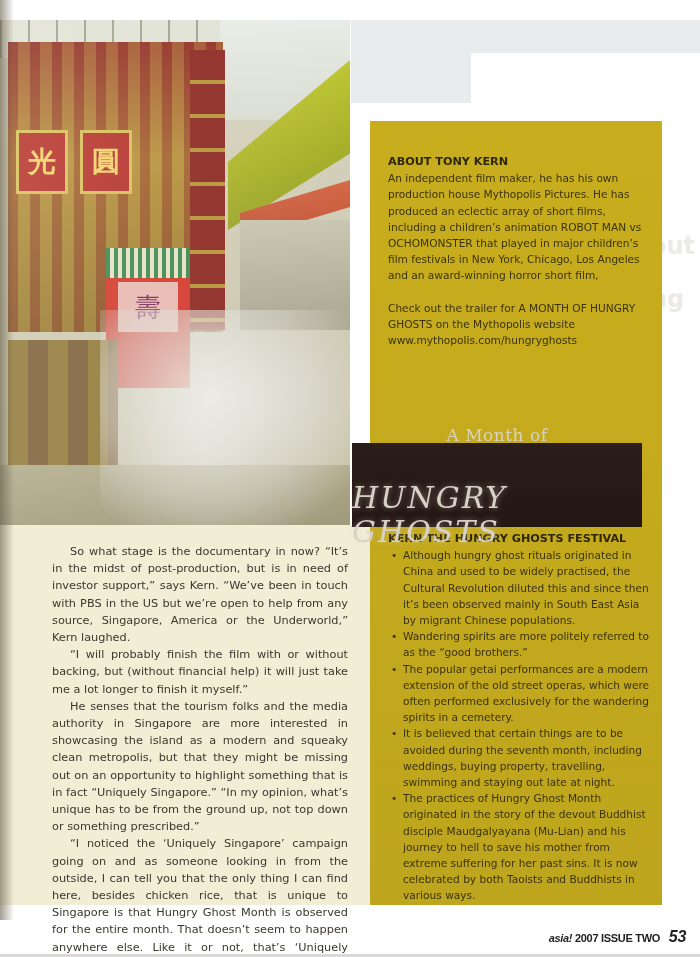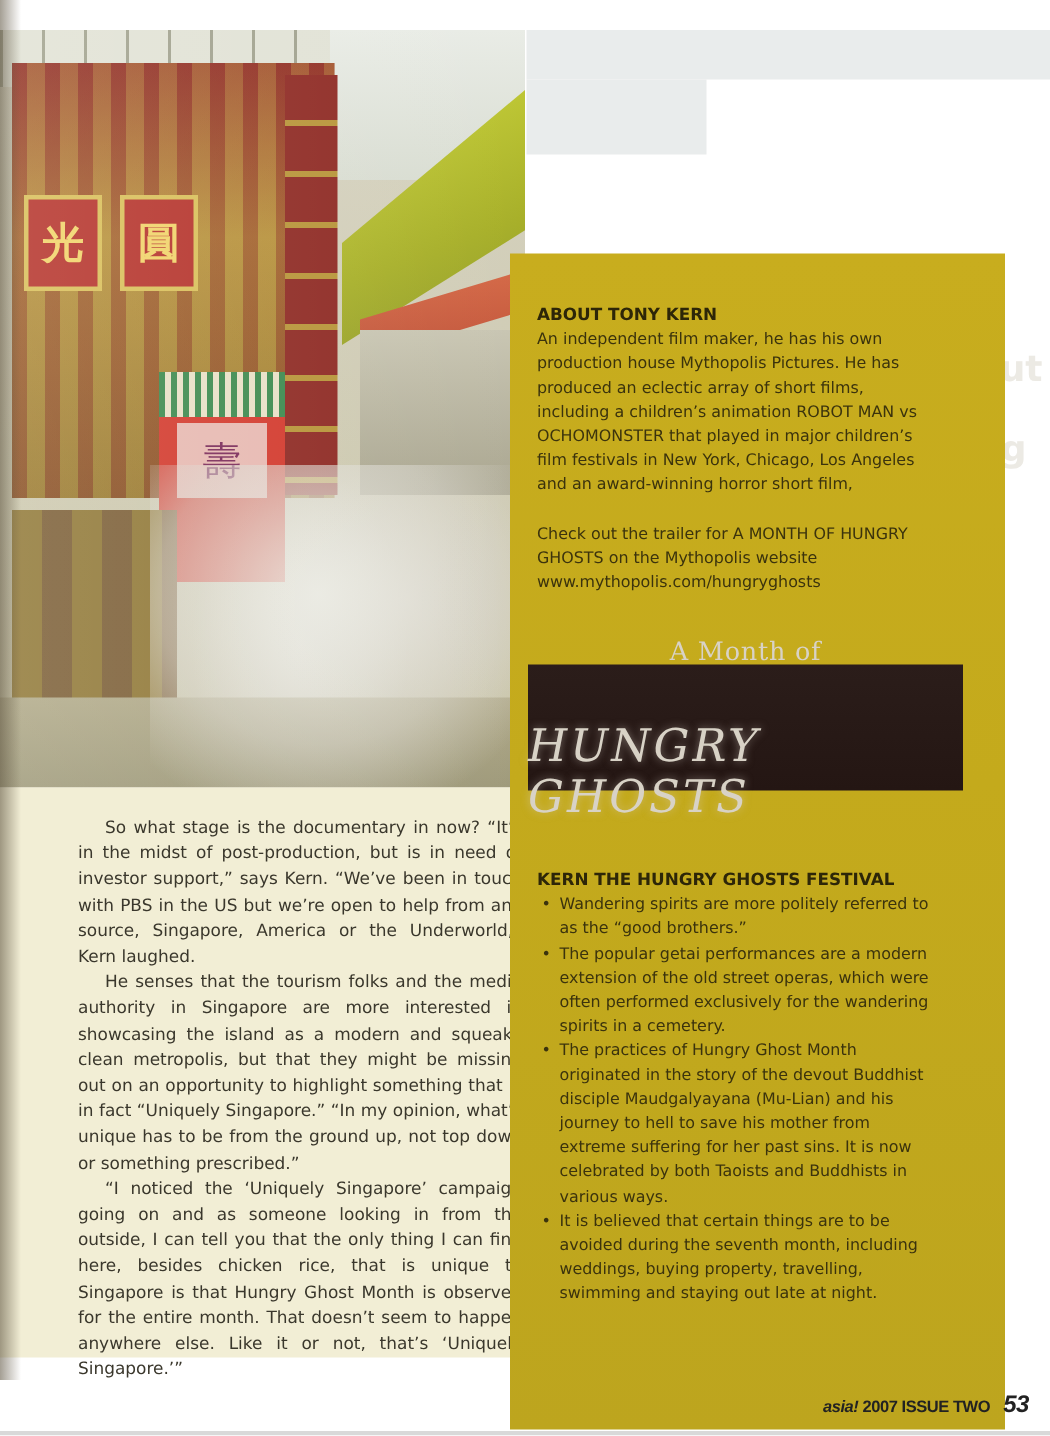--- a/index.html
+++ b/index.html
@@ -60,33 +60,33 @@
       background:linear-gradient(180deg,#b1aa8a,#9f9a7b); }
     .photo .smoke { position:absolute; left:100px; top:290px; width:250px; height:215px;
       background:radial-gradient(ellipse at 45% 40%, rgba(235,235,228,0.92), rgba(220,218,210,0.55) 55%, rgba(220,218,210,0) 85%); }
     .photo .fade { position:absolute; inset:0;
       background:linear-gradient(90deg, rgba(255,255,245,0.15), rgba(255,255,255,0)); }
 
     
     .article {
       position:absolute; left:0; top:525px; width:350px; height:380px;
       background:#f2eed5;
+      padding-left:24px;
     }
     .article-body {
       position:absolute; left:52px; top:18px; width:296px;
       font-size:11.3px; line-height:17.2px; color:#3a372c; text-align:justify;
       hyphens:manual;
     }
     .article-body p { margin:0; text-indent:18px; }
 
     
     .sidebar {
-      position:absolute; left:340px; top:121px; width:330px; height:784px;
+      position:absolute; left:370px; top:121px; width:292px; height:784px;
       background:linear-gradient(180deg,#c8ad1e 0%, #c4aa1c 45%, #bda51e 100%);
-      margin-top:48px;
     }
     .top-grey {
       position:absolute; left:351px; top:20px; width:349px; height:33px; background:#e9ecec;
     }
     .top-grey2 {
       position:absolute; left:351px; top:53px; width:120px; height:50px; background:#e9ecec;
     }
     .ghost-text {
       position:absolute; left:650px; font-size:24px; color:#eceae4; font-weight:bold;
     }
@@ -141,39 +141,41 @@
 </div>
 
 <div class="top-grey"></div>
 <div class="top-grey2"></div>
 <div class="ghost-text" style="top:232px;">out</div>
 <div class="ghost-text" style="top:285px;">ng</div>
 
 <div class="article">
   <div class="article-body">
     <p>So what stage is the documentary in now? “It’s in the midst of post-production, but is in need of investor support,” says Kern. “We’ve been in touch with PBS in the US but we’re open to help from any source, Singapore, America or the Underworld,” Kern laughed.</p>
+    <p>“I will probably finish the film with or without backing, but (without financial help) it will just take me a lot longer to finish it myself.”</p>
     <p>He senses that the tourism folks and the media authority in Singapore are more interested in showcasing the island as a modern and squeaky clean metropolis, but that they might be missing out on an opportunity to highlight something that is in fact “Uniquely Singapore.” “In my opinion, what’s unique has to be from the ground up, not top down or something prescribed.”</p>
     <p><span>“I noticed the ‘Uniquely Singapore’ campaign going on and as someone looking in from the outside, I can tell you that the only thing I can find here, besides chicken rice, that is unique to Singapore is that Hungry Ghost Month is observed for the entire month. That doesn’t seem to happen anywhere else. Like it or not, that’s ‘Uniquely Singapore.’”</span></p>
   </div>
 </div>
 
 <div class="sidebar">
   <div class="sb-section" style="top:33px;">
     <h3 class="sb-heading">ABOUT TONY KERN</h3>
     <p>An independent film maker, he has his own production house Mythopolis Pictures. He has produced an eclectic array of short films, including a children’s animation ROBOT MAN vs OCHOMONSTER that played in major children’s film festivals in New York, Chicago, Los Angeles and an award-winning horror short film,</p>
     <p>Check out the trailer for A MONTH OF HUNGRY GHOSTS on the Mythopolis website www.mythopolis.com/hungryghosts</p>
   </div>
 
   <div class="sb-section" style="top:410px;">
     <h3 class="sb-heading">KERN THE HUNGRY GHOSTS FESTIVAL</h3>
     <ul>
+      <li>Although hungry ghost rituals originated in China and used to be widely practised, the Cultural Revolution diluted this and since then it’s been observed mainly in South East Asia by migrant Chinese populations.</li>
       <li>Wandering spirits are more politely referred to as the “good brothers.”</li>
       <li>The popular getai performances are a modern extension of the old street operas, which were often performed exclusively for the wandering spirits in a cemetery.</li>
+      <li>It is believed that certain things are to be avoided during the seventh month, including weddings, buying property, travelling, swimming and staying out late at night.</li>
       <li>The practices of Hungry Ghost Month originated in the story of the devout Buddhist disciple Maudgalyayana (Mu-Lian) and his journey to hell to save his mother from extreme suffering for her past sins. It is now celebrated by both Taoists and Buddhists in various ways.</li>
-      <li>It is believed that certain things are to be avoided during the seventh month, including weddings, buying property, travelling, swimming and staying out late at night.</li>
     </ul>
   </div>
 </div>
 
 <div class="title-banner">
   <div class="title-small">A Month of</div>
   <div class="title-big">HUNGRY GHOSTS</div>
 </div>
 
 <div class="folio">

